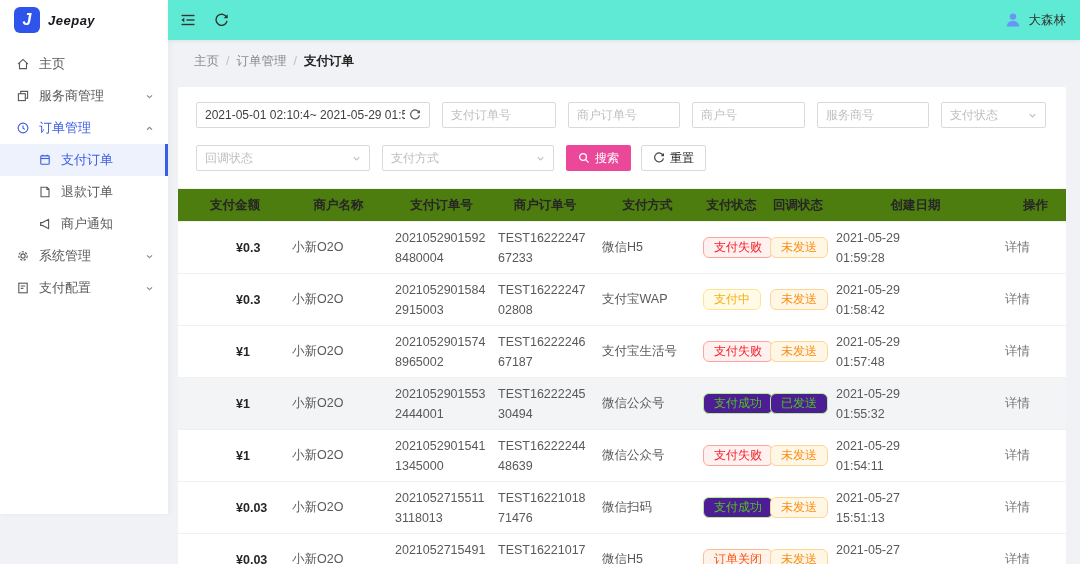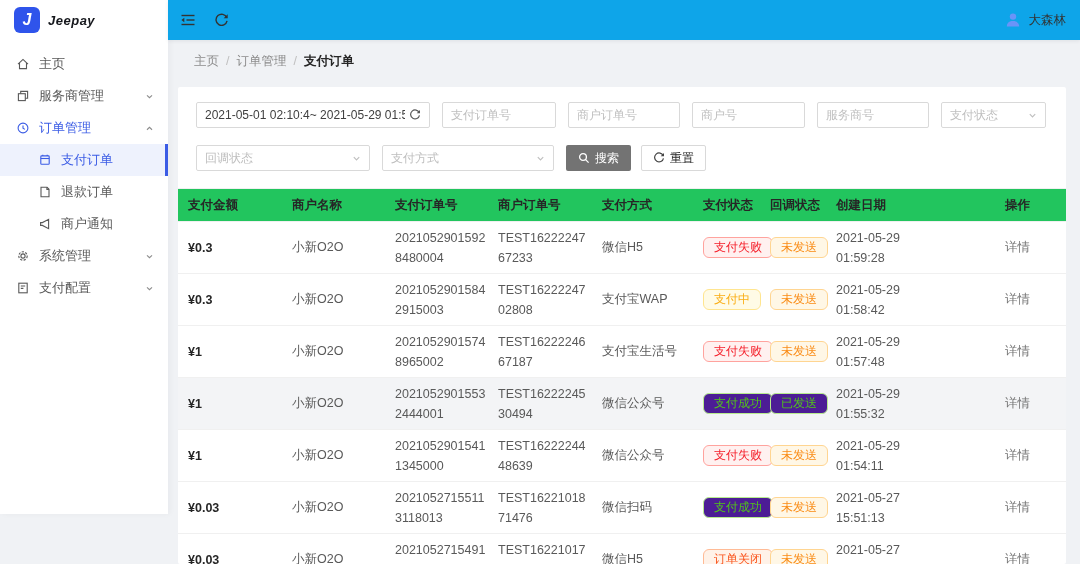--- a/index.html
+++ b/index.html
@@ -24,21 +24,21 @@
   .mi.child { padding-left:38px; }
   .mi.active-parent { color:#3b5ce5; }
   .mi.selected { background:#eef2fd; color:#3b5ce5; }
   .mi.selected::after { content:""; position:absolute; right:0; top:0; bottom:0; width:3px; background:#3b5ce5; }
   .micon { width:14px; height:14px; flex:none; display:flex; align-items:center; }
   .micon svg { display:block; }
   .chev { color:#8c8c8c; display:flex; align-items:center; }
 
   
   .main { flex:1; display:flex; flex-direction:column; min-width:0; }
-  .topbar { height:40px; background:#0ea5e9; display:flex; align-items:center;
+  .topbar { height:40px; background:#5eead4; display:flex; align-items:center;
     padding:0 14px 0 12px; box-shadow:0 1px 4px rgba(0,21,41,.08); gap:18px; }
   .tb-icon { color:#333; cursor:pointer; display:flex; align-items:center; }
   .tb-right { margin-left:auto; display:flex; align-items:center; gap:7px; cursor:pointer; }
   .username { font-size:12.5px; color:#333; }
   .crumbs { margin:13px 14px 0 26px; font-size:12.5px; color:#8c8c8c; height:18px; }
   .bc-item { cursor:default; }
   .bc-sep { margin:0 7px; color:#bfbfbf; }
   .bc-cur { color:#262626; font-weight:600; }
 
   
@@ -54,34 +54,34 @@
   .date-box { width:234px; display:flex; align-items:center; justify-content:space-between; gap:4px; cursor:pointer; }
   .date-text { white-space:nowrap; overflow:hidden; font-size:12px; color:#404040; }
   .sync-icon { color:#595959; flex:none; display:flex; }
   .selectbox { display:flex; align-items:center; justify-content:space-between; cursor:pointer; }
   .selectbox .ph { color:#bfbfbf; }
   .sel-arrow { color:#bfbfbf; display:flex; }
   .w114{width:114px}.w112{width:112px}.w113{width:113px}.w105{width:105px}.w174{width:174px}.w172{width:172px}
   .btn { height:26px; border-radius:2px; font-size:12px; display:inline-flex; align-items:center;
     justify-content:center; gap:5px; cursor:pointer; padding:0 11px; border:1px solid transparent;
     font-family:"Liberation Sans","DejaVu Sans",sans-serif; }
-  .btn-primary { background:#737373; color:#fff; margin-left:0; }
+  .btn-primary { background:#ec4899; color:#fff; margin-left:0; }
   .btn-default { background:#fff; color:#262626; border-color:#d9d9d9; margin-left:-2px; }
 
   
   table { width:100%; border-collapse:collapse; table-layout:fixed; margin-top:15px; }
   col.c1{width:104px} col.c2{width:103px} col.c3{width:103px} col.c4{width:104px}
   col.c5{width:101px} col.c6{width:67px} col.c7{width:66px} col.c8{width:169px} col.c9{width:71px}
-  th { text-align:left; font-weight:700; font-size:12.5px; color:#262626;
-    background:#22c55e; height:33px; padding:0 0 0 10px;
+  th { text-align:center; font-weight:700; font-size:12.5px; color:#262626;
+    background:#4d7c0f; height:33px; padding:0 0 0 10px;
     border-top:1px solid #f0f0f0; border-bottom:1px solid #f0f0f0; }
   td { height:52px; padding:0 0 0 10px; border-bottom:1px solid #f0f0f0;
     vertical-align:middle; font-size:12.5px; color:#595959; }
   .row-hl td { background:#f3f4f6; }
-  .c-amount span { font-weight:700; color:#262626; }
+  .c-amount span { font-weight:700; color:#262626;margin-left:48px; }
   .wrapnum { display:inline-block; word-break:break-all; line-height:20px; }
   .created { display:inline-block; width:84px; line-height:20px; color:#595959; }
   .badge { display:inline-block; padding:0 10px; line-height:19px; font-size:12px;
     border-radius:6px; border:1px solid; white-space:nowrap; }
   .tone-red     { color:#f5222d; background:#fff1f0; border-color:#ffa39e; }
   .tone-gold    { color:#faad14; background:#fffbe6; border-color:#ffe58f; }
   .tone-green   { color:#52c41a; background:#4c1d95; border-color:#b7eb8f; }
   .tone-orange  { color:#fa8c16; background:#fff7e6; border-color:#ffd591; }
   .tone-volcano { color:#fa541c; background:#fff2e8; border-color:#ffbb96; }
   .detail-link { color:#737373; cursor:pointer; }

